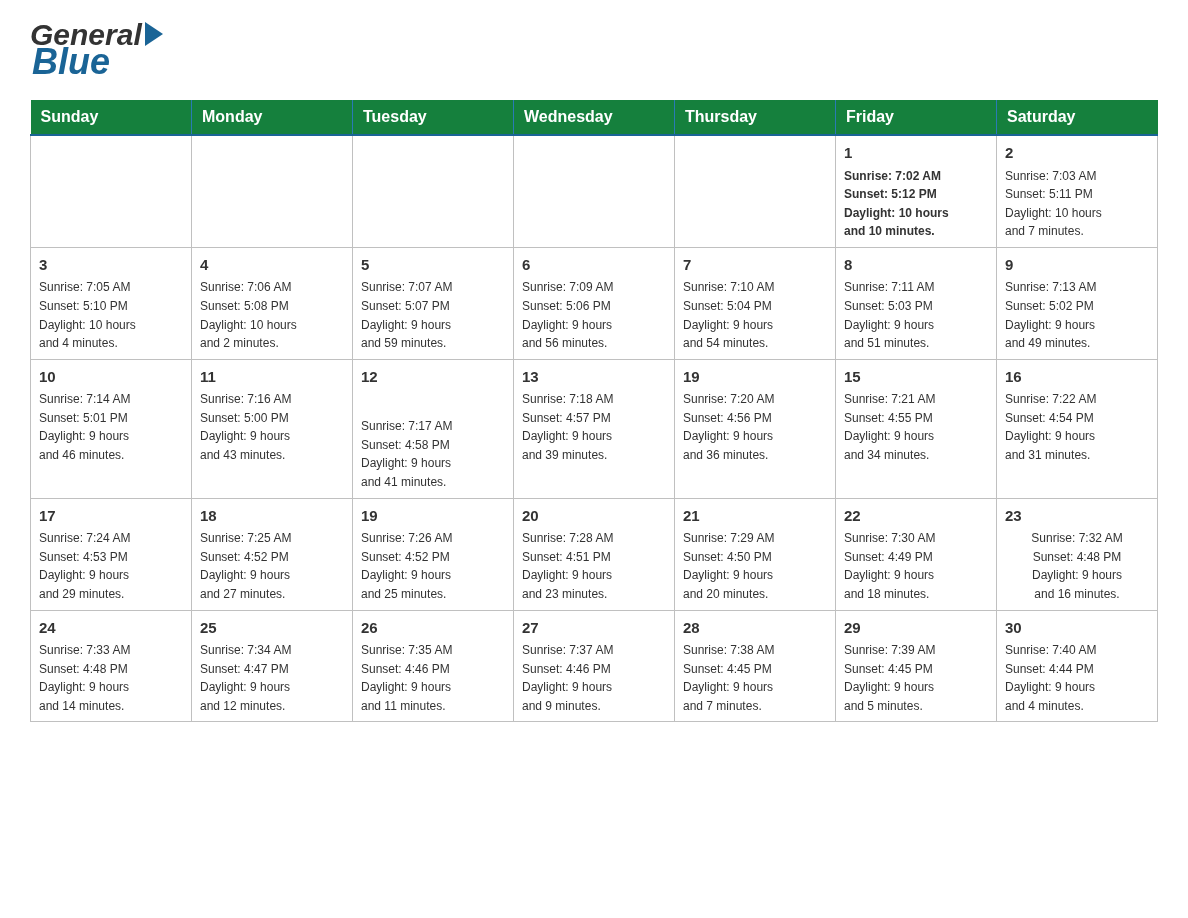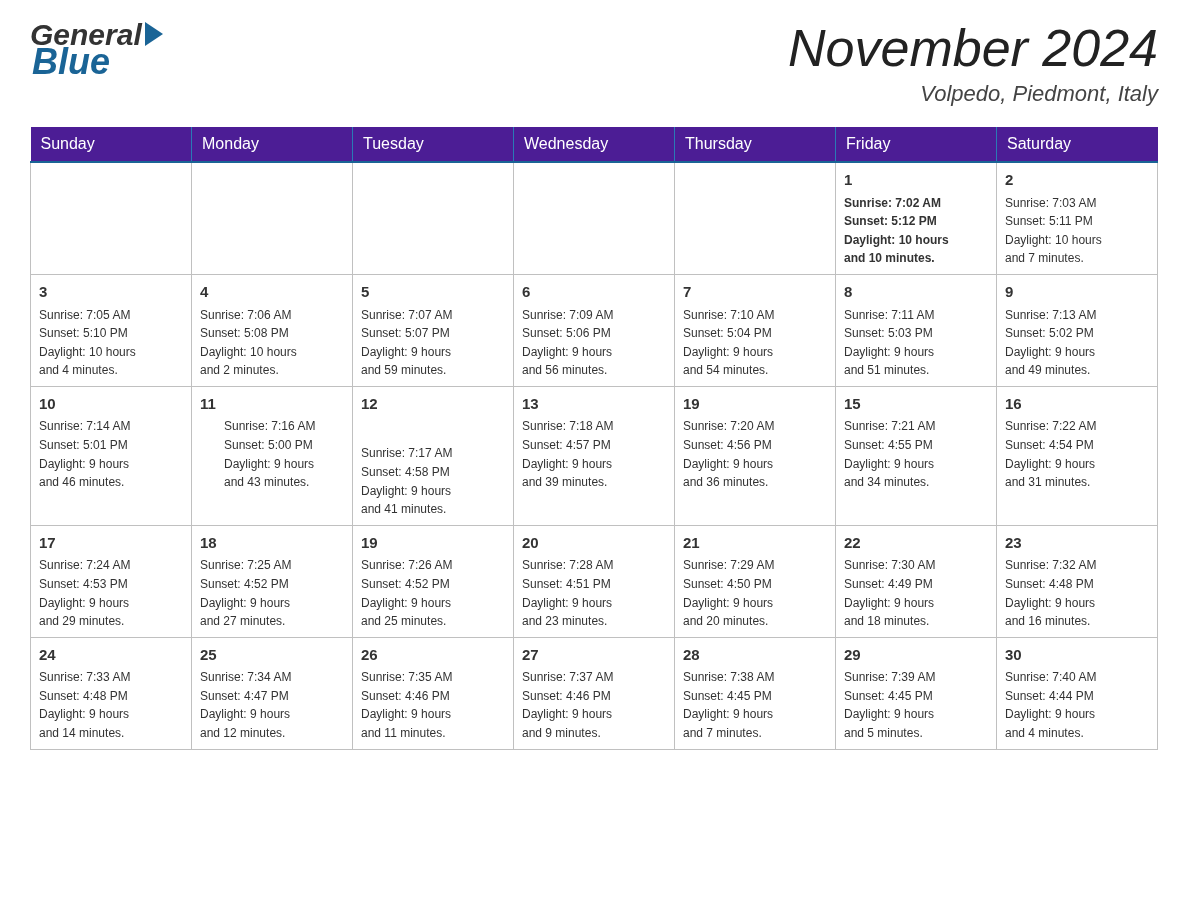--- a/index.html
+++ b/index.html
@@ -30,26 +30,26 @@
       font-size: 22px;
       color: #444;
       margin-top: 4px;
     }
     table {
       width: 100%;
       border-collapse: collapse;
       table-layout: fixed;
     }
     th {
-      background-color: #4c1d95;
+      background-color: #15803d;
       color: #ffffff;
       padding: 8px 10px;
       text-align: left;
       font-size: 16px;
-      font-weight: normal;
+      font-weight: bold;
       border-right: 1px solid #2a7ab5;
     }
     th:last-child { border-right: none; }
     td {
       vertical-align: top;
       border: 1px solid #c0c0c0;
       padding: 6px 8px;
       height: 110px;
       font-size: 12.5px;
       color: #333;
@@ -107,24 +107,20 @@
 </head>
 <body>
 
 <div class="header">
   <div class="logo-wrapper">
     <div class="logo-row1">
       <span>General</span>
         <span class="arrow-right"></span>
     </div>
     <div class="logo-row2">Blue</div>
-  </div>
-  <div class="title-section">
-    <div class="month-title">November 2024</div>
-    <div class="location">Volpedo, Piedmont, Italy</div>
   </div>
 </div>
 
 <table>
   <thead>
     <tr>
     <th>Sunday</th>
         <th>Monday</th>
         <th>Tuesday</th>
         <th>Wednesday</th>
@@ -209,21 +205,21 @@
       <tr>
         <td>
           <span class="day-number">10</span>
           <div class="cell-info" style="white-space: pre-line;">Sunrise: 7:14 AM
 Sunset: 5:01 PM
 Daylight: 9 hours
 and 46 minutes.</div>
         </td>
         <td>
           <span class="day-number">11</span>
-          <div class="cell-info" style="white-space: pre-line; margin-left: 24px;">Sunrise: 7:16 AM
+          <div class="cell-info" style="white-space: pre-line;">Sunrise: 7:16 AM
 Sunset: 5:00 PM
 Daylight: 9 hours
 and 43 minutes.</div>
         </td>
         <td>
           <span class="day-number">12</span>
           <div class="cell-info" style="white-space: pre-line; margin-top: 29px;">Sunrise: 7:17 AM
 Sunset: 4:58 PM
 Daylight: 9 hours
 and 41 minutes.</div>
@@ -295,21 +291,21 @@
         </td>
         <td>
           <span class="day-number">22</span>
           <div class="cell-info" style="white-space: pre-line;">Sunrise: 7:30 AM
 Sunset: 4:49 PM
 Daylight: 9 hours
 and 18 minutes.</div>
         </td>
         <td>
           <span class="day-number">23</span>
-          <div class="cell-info" style="white-space: pre-line;">Sunrise: 7:32 AM
+          <div class="cell-info" style="white-space: pre-line; text-align: center;">Sunrise: 7:32 AM
 Sunset: 4:48 PM
 Daylight: 9 hours
 and 16 minutes.</div>
         </td>
       </tr>
       <tr>
         <td>
           <span class="day-number">24</span>
           <div class="cell-info" style="white-space: pre-line;">Sunrise: 7:33 AM
 Sunset: 4:48 PM

